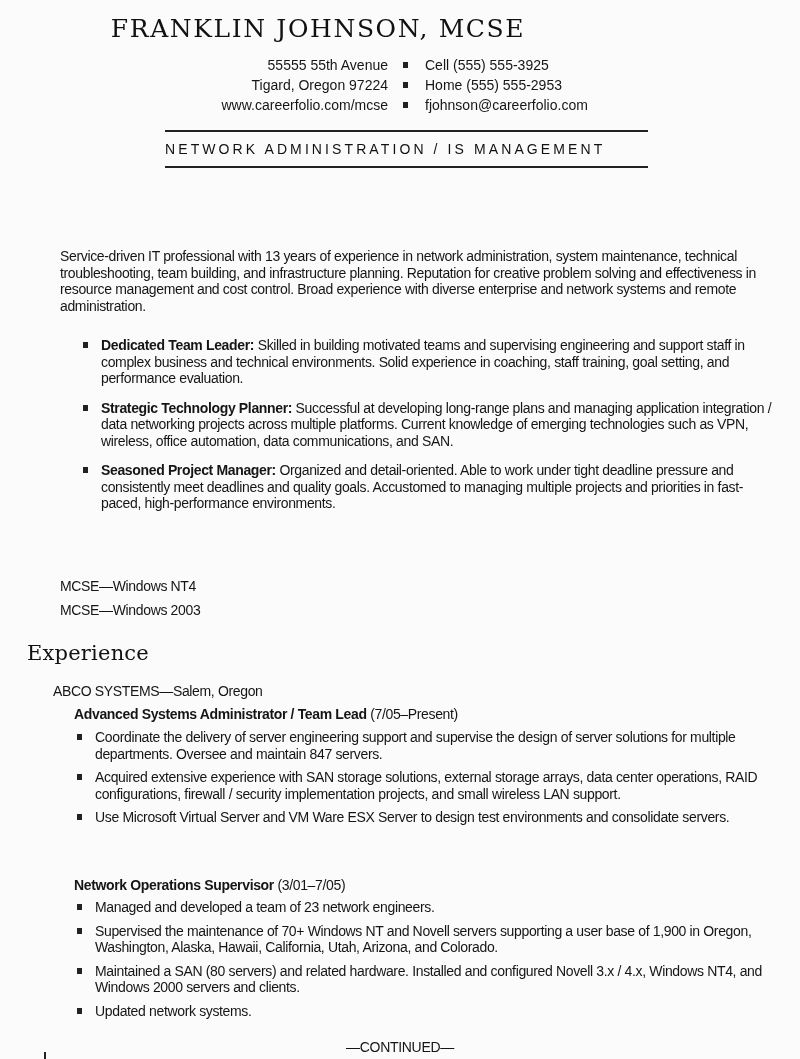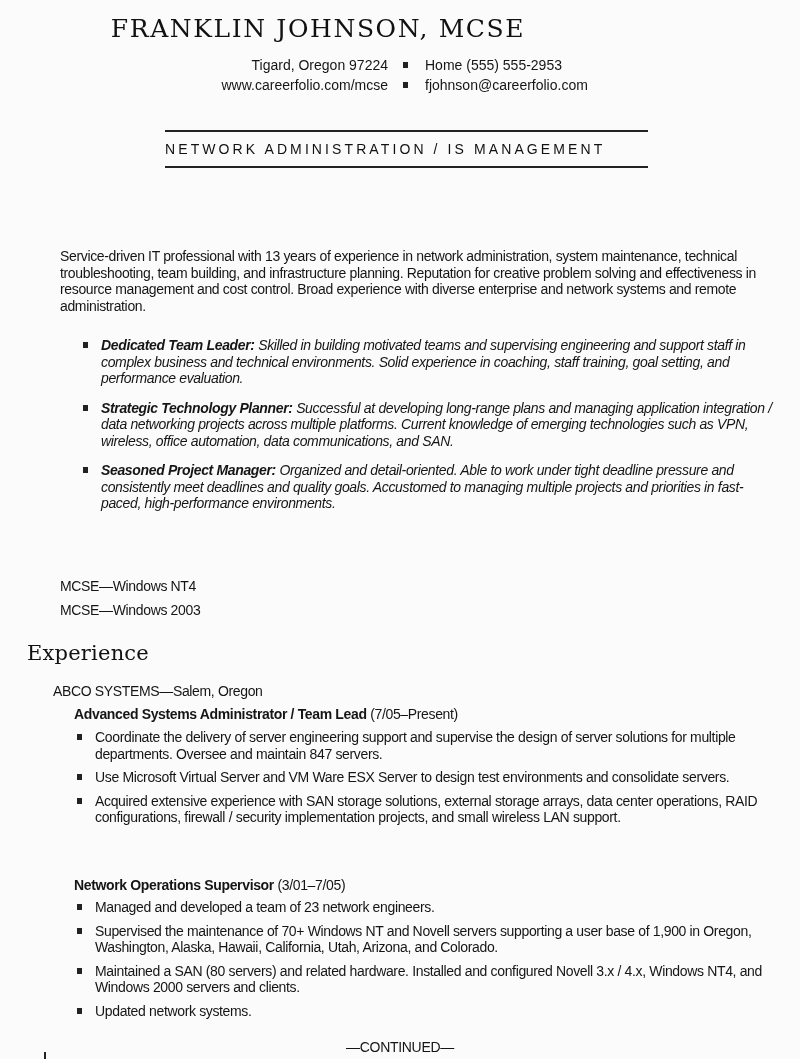--- a/index.html
+++ b/index.html
@@ -42,21 +42,21 @@
     }
 
     .bullets { position: absolute; margin: 0; padding: 0; list-style: none; }
     .bullets li { position: relative; font-size: 14px; line-height: 16.5px; letter-spacing: -0.35px; }
     .bullets li .sq {
       position: absolute; left: -18px; top: 5px; width: 5px; height: 6px; background: #222;
     }
     .bullets li b { font-weight: bold; }
 
     .profile-bullets { left: 101px; top: 337px; width: 680px; }
-    .profile-bullets li { margin-bottom: 13px; font-style: italic; }
+    .profile-bullets li { margin-bottom: 13px; }
 
     .cert { position: absolute; left: 60px; font-size: 14px; letter-spacing: -0.35px; }
 
     .company { position: absolute; left: 53px; top: 683px; font-size: 14px; letter-spacing: -0.35px; }
     .role { position: absolute; left: 74px; font-size: 14px; letter-spacing: -0.35px; }
     .role b { font-weight: bold; }
 
     .exp-bullets { left: 95px; width: 690px; }
     .exp-bullets li { margin-bottom: 7px; }
 
@@ -67,20 +67,25 @@
     .tick { position: absolute; left: 44px; top: 1052px; width: 2px; height: 7px; background: #222; }
   </style>
 </head>
 <body>
 
 <div class="page">
 
   <div class="name">FRANKLIN JOHNSON, MCSE</div>
 
   <div class="contact">
+    <div class="contact-row">
+      <span class="contact-left">55555 55th Avenue</span>
+      <span class="contact-sep"></span>
+      <span class="contact-right">Cell (555) 555-3925</span>
+    </div>
     <div class="contact-row">
       <span class="contact-left">Tigard, Oregon 97224</span>
       <span class="contact-sep"></span>
       <span class="contact-right">Home (555) 555-2953</span>
     </div>
     <div class="contact-row">
       <span class="contact-left">www.careerfolio.com/mcse</span>
       <span class="contact-sep"></span>
       <span class="contact-right">fjohnson@careerfolio.com</span>
     </div>
@@ -108,22 +113,22 @@
   <div class="cert" style="top:602px;">MCSE—Windows 2003</div>
 
   <div class="section-title" style="top:641px;">Experience</div>
   <div class="company">ABCO SYSTEMS—Salem, Oregon</div>
 
   <div class="role" style="top:706px;">
     <b>Advanced Systems Administrator / Team Lead</b><span> (7/05–Present)</span>
   </div>
   <ul class="bullets exp-bullets" style="top:729px;">
     <li><span class="sq"></span><span>Coordinate the delivery of server engineering support and supervise the design of server solutions for multiple departments. Oversee and maintain 847 servers.</span></li>
+    <li><span class="sq"></span><span>Acquired extensive experience with SAN storage solutions, external storage arrays, data center operations, RAID configurations, firewall / security implementation projects, and small wireless LAN support.</span></li>
     <li><span class="sq"></span><span>Use Microsoft Virtual Server and VM Ware ESX Server to design test environments and consolidate servers.</span></li>
-    <li><span class="sq"></span><span>Acquired extensive experience with SAN storage solutions, external storage arrays, data center operations, RAID configurations, firewall / security implementation projects, and small wireless LAN support.</span></li>
   </ul>
 
   <div class="role" style="top:877px;">
     <b>Network Operations Supervisor</b><span> (3/01–7/05)</span>
   </div>
   <ul class="bullets exp-bullets" style="top:899px;">
     <li><span class="sq"></span><span>Managed and developed a team of 23 network engineers.</span></li>
     <li><span class="sq"></span><span>Supervised the maintenance of 70+ Windows NT and Novell servers supporting a user base of 1,900 in Oregon, Washington, Alaska, Hawaii, California, Utah, Arizona, and Colorado.</span></li>
     <li><span class="sq"></span><span>Maintained a SAN (80 servers) and related hardware. Installed and configured Novell 3.x / 4.x, Windows NT4, and Windows 2000 servers and clients.</span></li>
     <li><span class="sq"></span><span>Updated network systems.</span></li>

